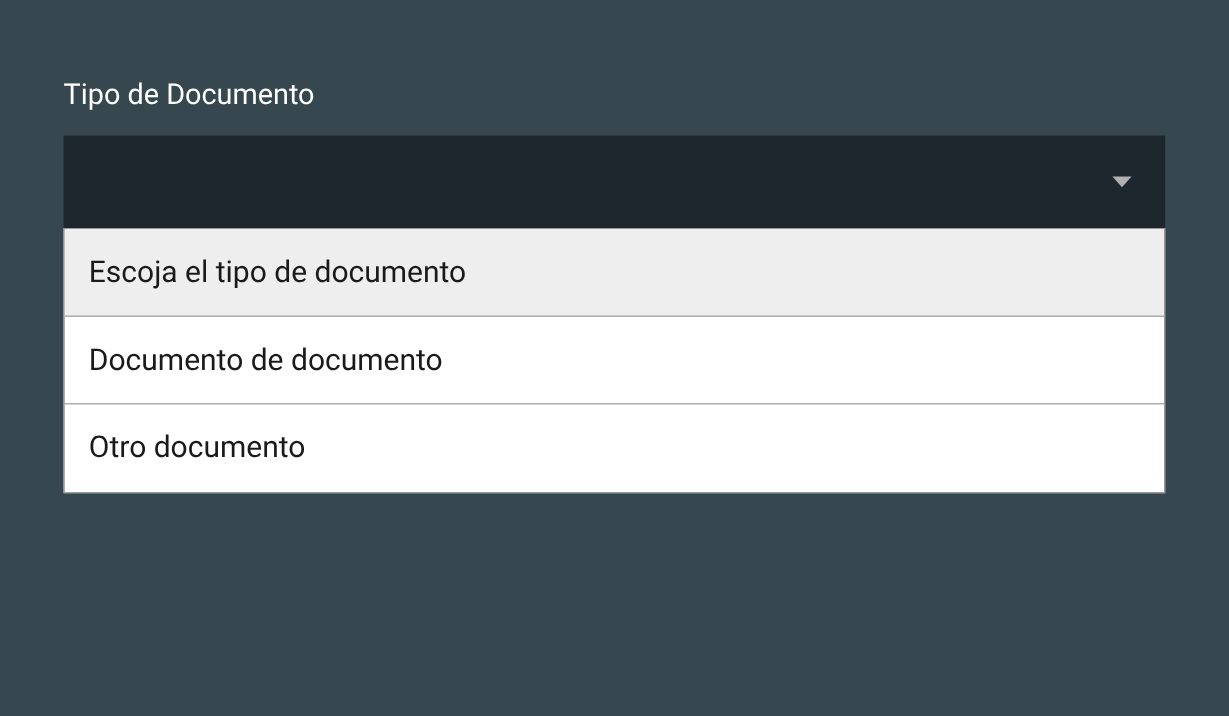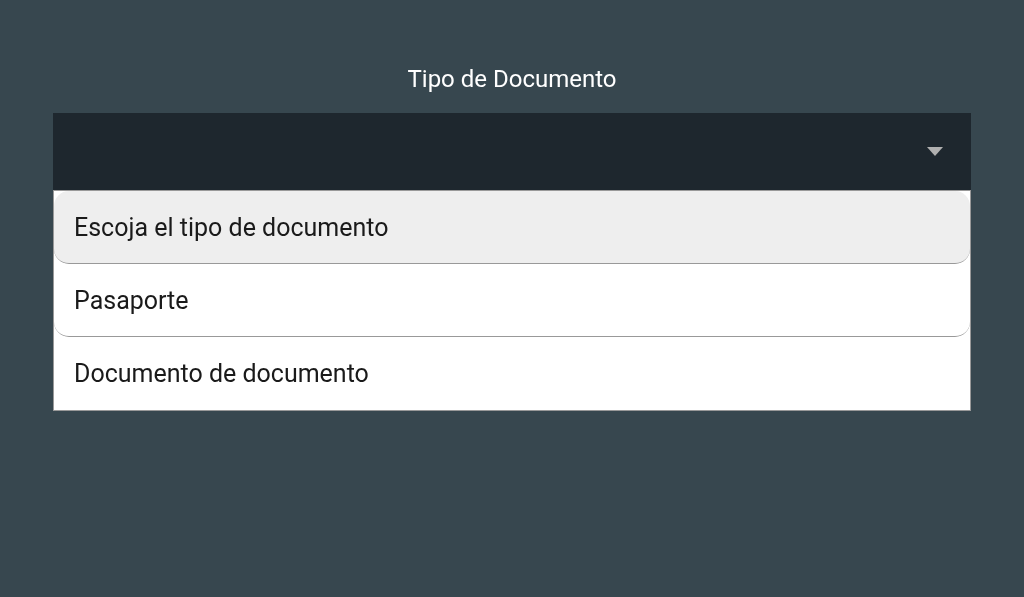--- a/index.html
+++ b/index.html
@@ -1,19 +1,18 @@
 <!DOCTYPE html>
 <html><head>
   <meta charset="utf-8">
   <style>
     * {
       margin: 0;
       padding: 0;
       box-sizing: border-box;
-      text-align: center;
     }
     body {
       width: 1024px;
       height: 597px;
       background-color: #37474f;
       font-family: Roboto, "Helvetica Neue", Arial, sans-serif;
       padding: 65px 53px 0 53px;
       overflow: hidden;
     }
     .field-label {
@@ -48,21 +47,20 @@
     }
     .dropdown-option {
       height: 73px;
       display: flex;
       align-items: center;
       padding: 0 20px;
       font-size: 25px;
       color: #1a1a1a;
       border-bottom: 1px solid #999999;
       cursor: pointer;
-      border-radius: 15px;
     }
     .dropdown-option:last-child {
       border-bottom: none;
     }
     .dropdown-option.placeholder {
       background-color: #eeeeee;
     }
   </style>
 </head>
 <body>
@@ -75,23 +73,23 @@
     <span class="dropdown-caret"></span>
   </div>
 
   <div class="dropdown-list">
 
     <div class="dropdown-option placeholder">
       <span>Escoja el tipo de documento</span>
     </div>
 
 
-    <div class="dropdown-option">
-      <span>Pasaporte</span>
-    </div>
 
     <div class="dropdown-option">
       <span>Documento de documento</span>
     </div>
 
+    <div class="dropdown-option">
+      <span>Otro documento</span>
+    </div>
 
   </div>
 </div>
 
 </body></html>

